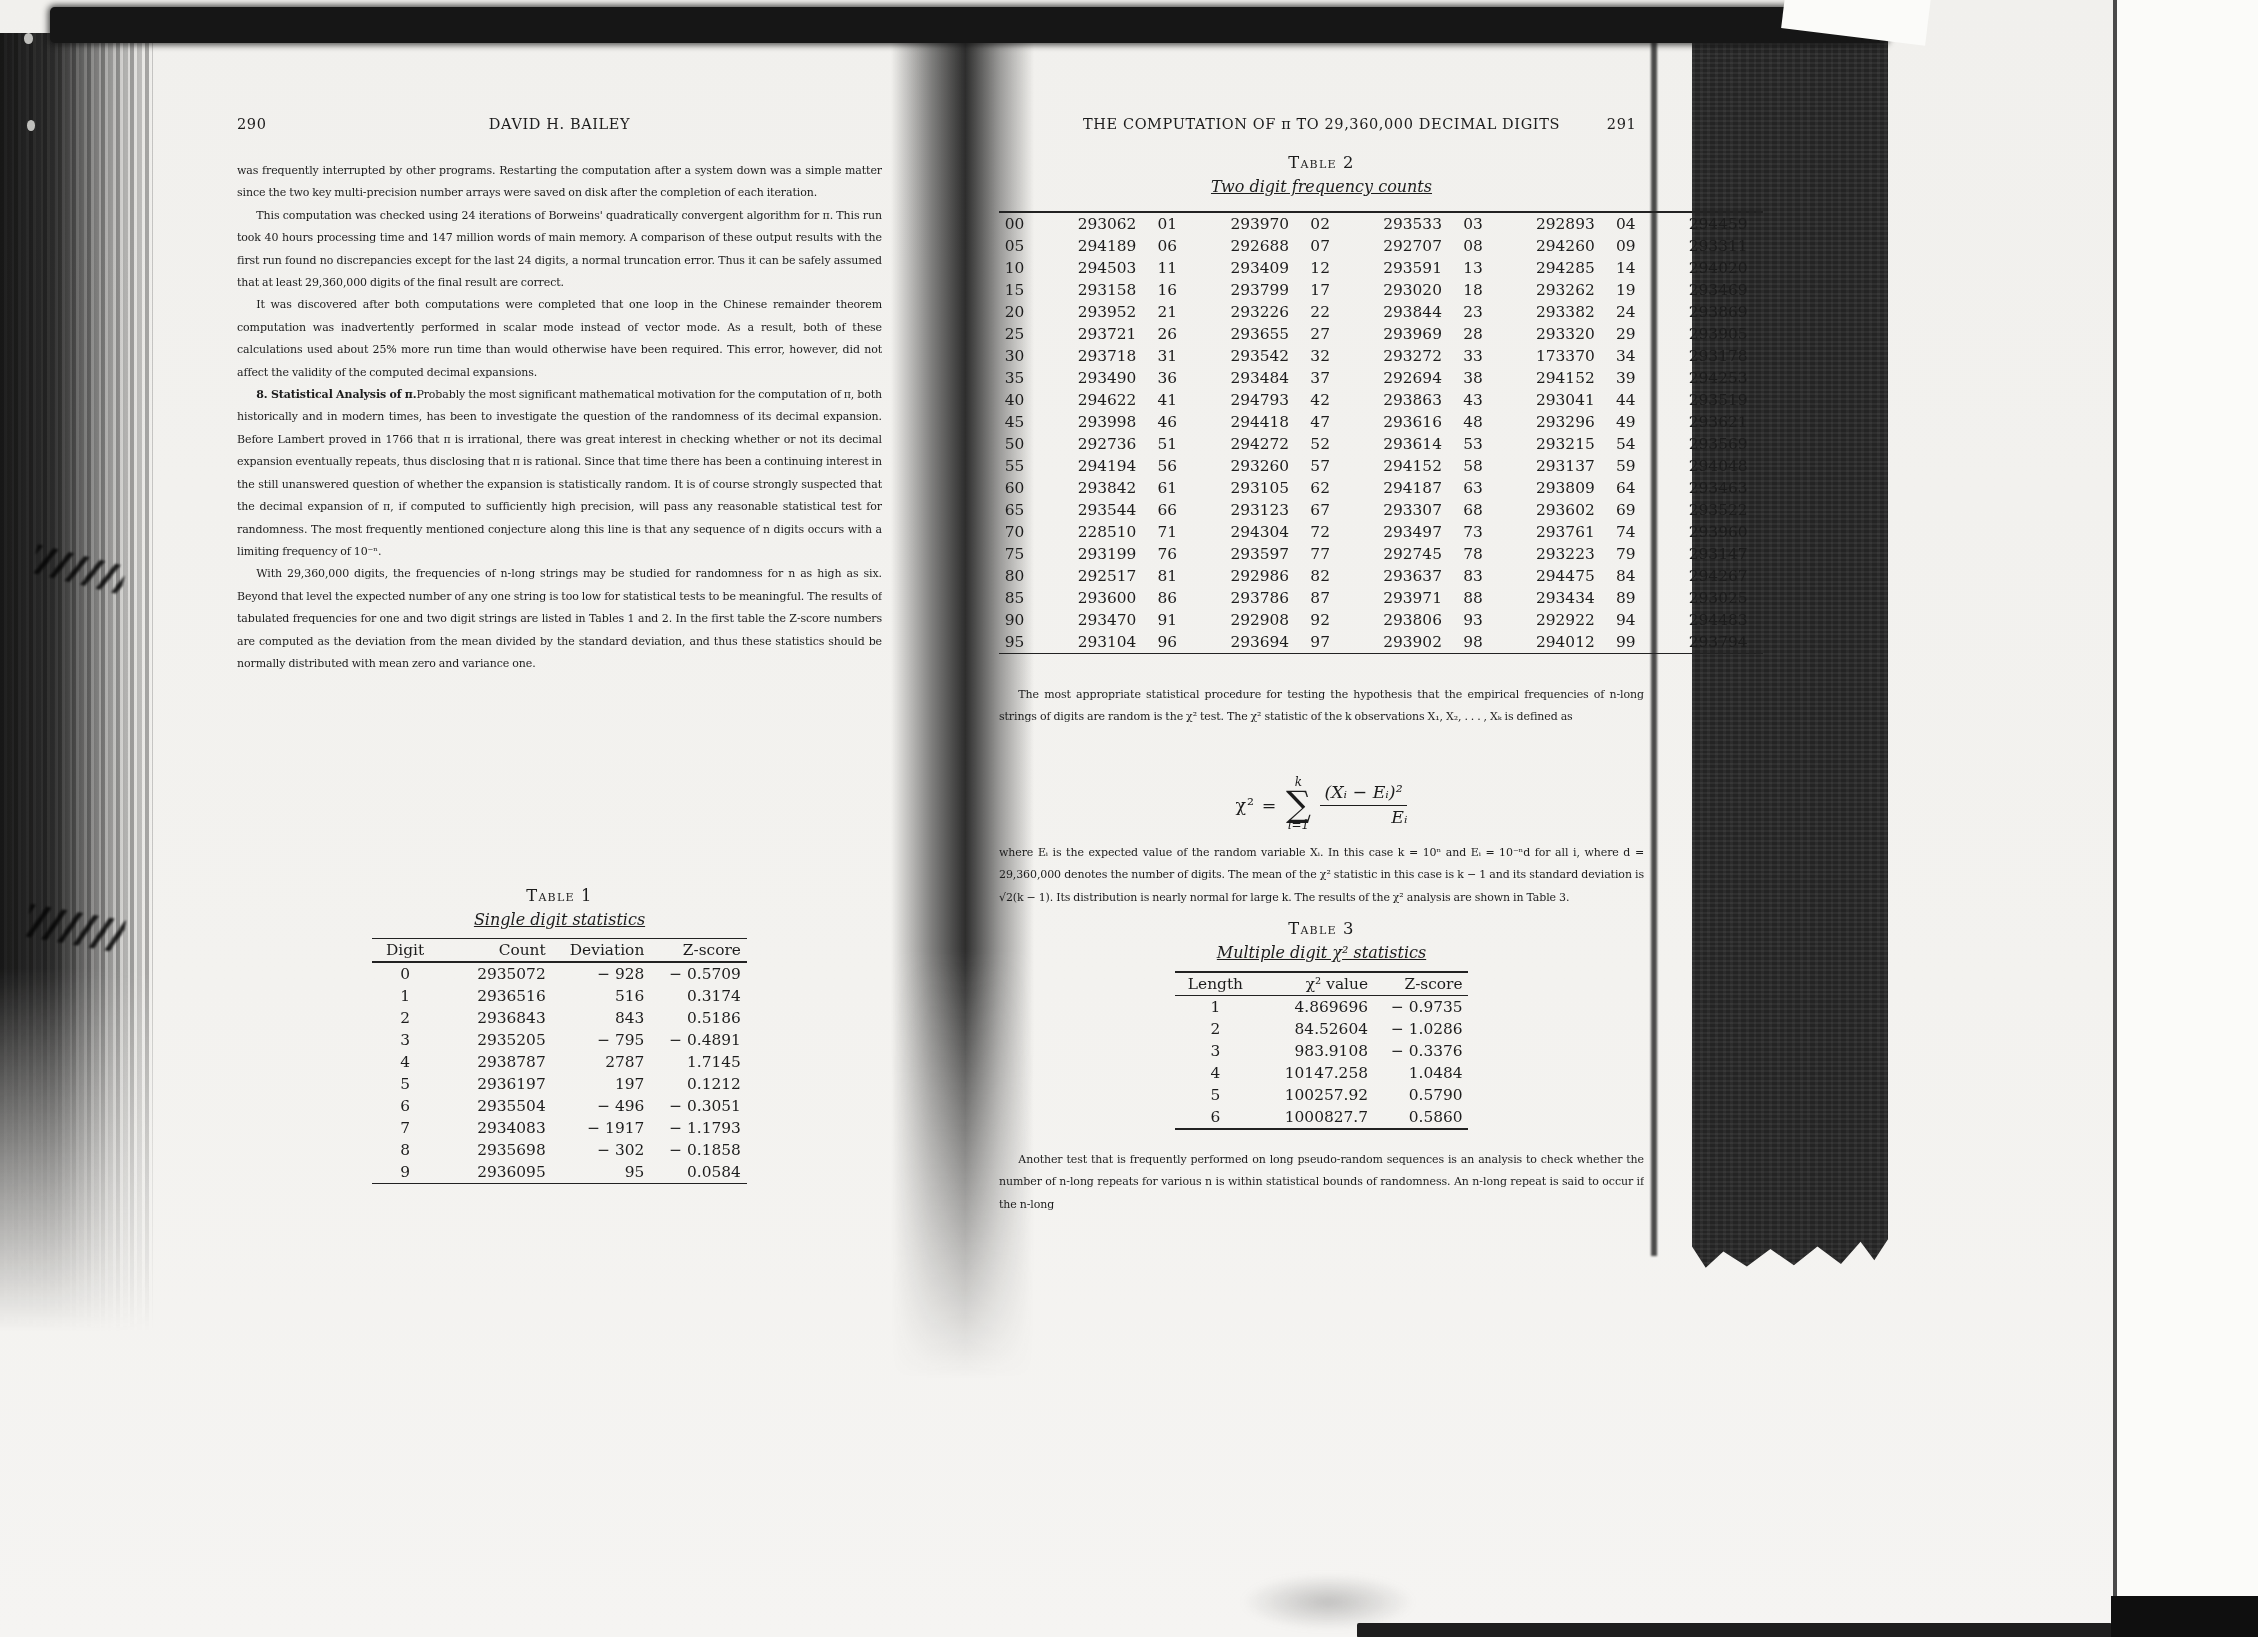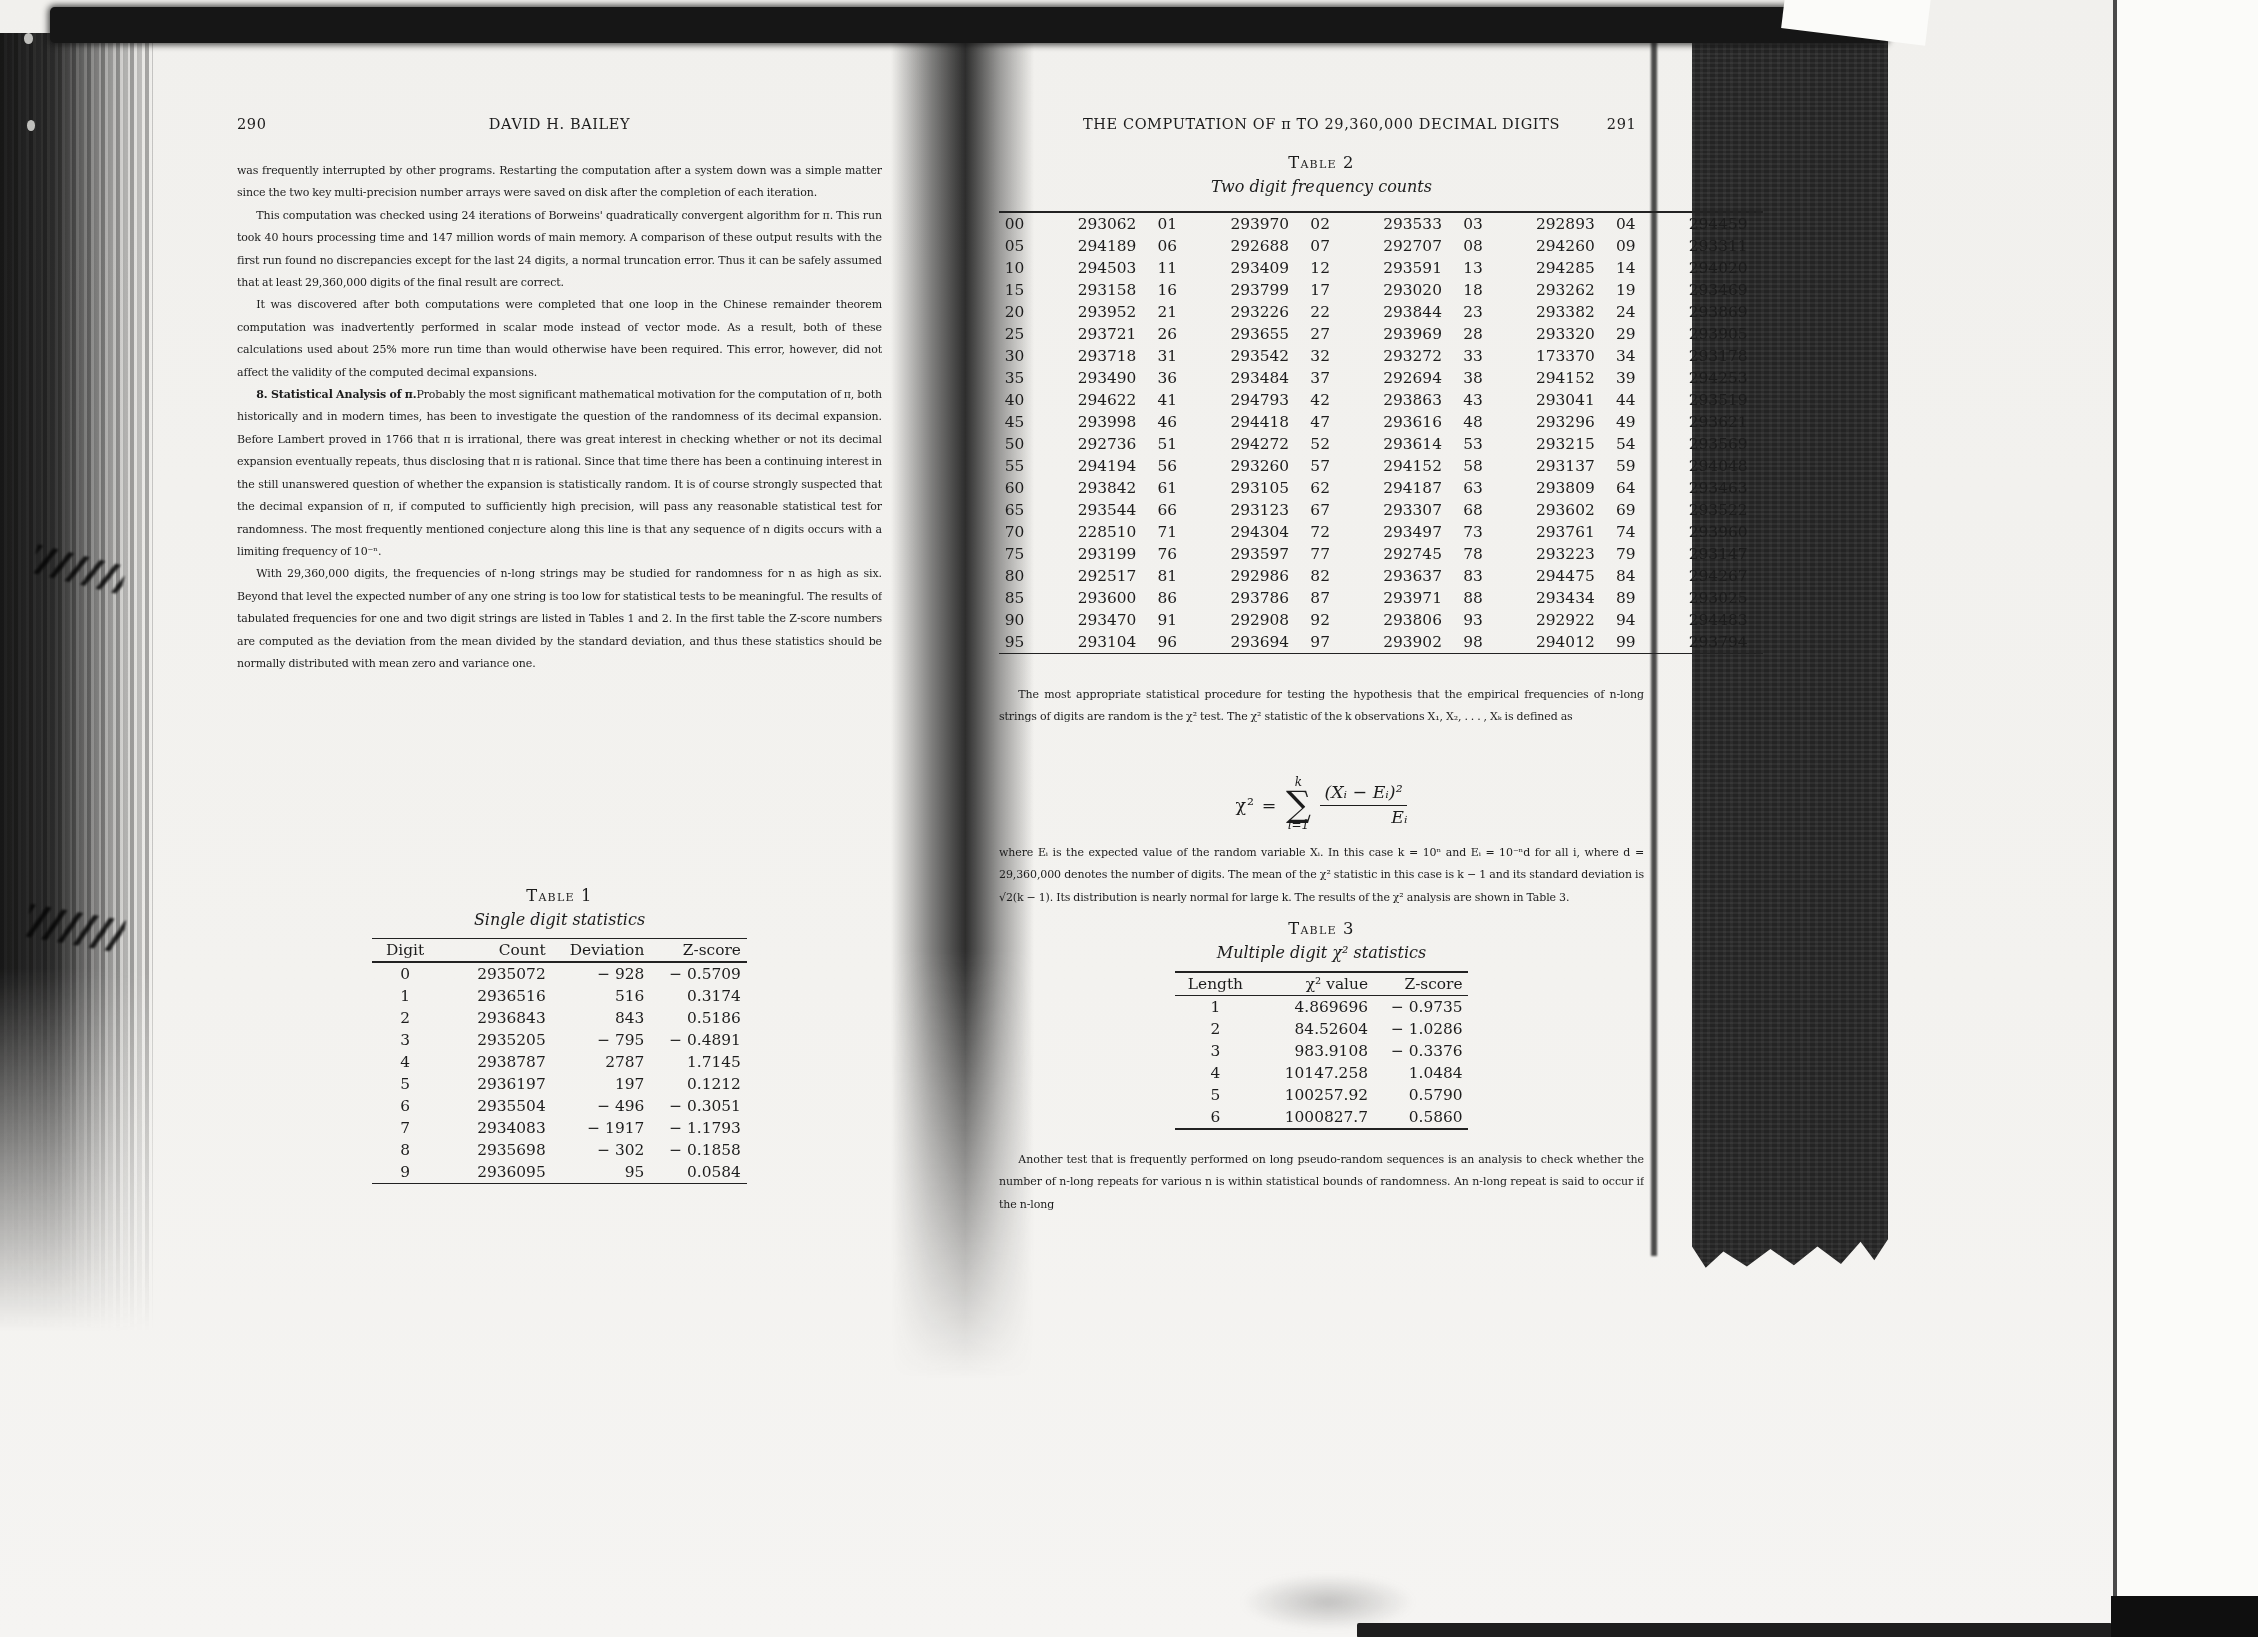--- a/index.html
+++ b/index.html
@@ -63,21 +63,21 @@
   .para b{font-weight:bold;}
   .rp-p1{left:999px;top:684px;height:70px;}
   .rp-p2{left:999px;top:842px;height:114px;}
   .rp-p3{left:999px;top:1149px;height:70px;}
   
   .tblock{width:645px;}
   .lp-t1{left:237px;top:884px;}
   .rp-t2{left:999px;top:151px;}
   .rp-t3{left:999px;top:917px;}
   .tcap{text-align:center;font-variant:small-caps;font-size:16.4px;letter-spacing:1.2px;line-height:23px;}
-  .tsub{text-align:center;font-style:italic;font-size:16px;line-height:25px;}
+  .tsub{text-align:center;font-style:italic;font-size:16px;line-height:25px;text-decoration:underline;}
   table{border-collapse:collapse;table-layout:fixed;}
   td,th{font-size:15.4px;line-height:22px;padding:0 5.8px;font-weight:normal;white-space:nowrap;}
   .t1{width:328px;margin:5.8px auto 0;}
   .t1 th{border-top:1.5px solid #222;border-bottom:2.9px double #222;}
   .t1 tbody tr:last-child td{border-bottom:1.7px solid #222;}
   .t1 .c0{text-align:center;width:54px;}
   .t1 .c1{text-align:right;width:102px;}
   .t1 .c2{text-align:right;width:87px;}
   .t1 .c3{text-align:right;width:85px;}
   .t2{width:602px;margin:11.6px auto 0;border-top:2.9px double #222;}

